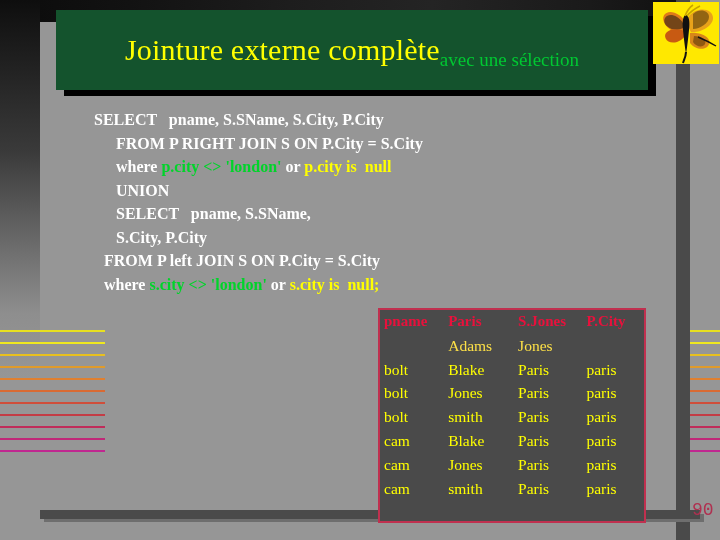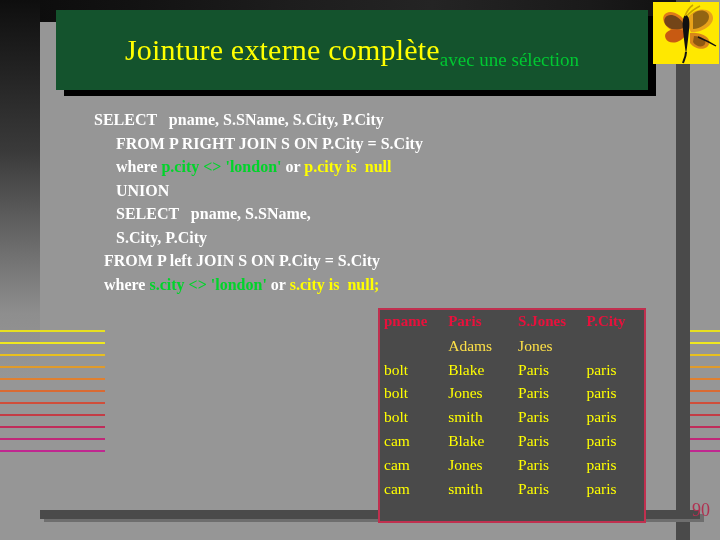--- a/index.html
+++ b/index.html
@@ -98,21 +98,21 @@
   tr.row-green td{color:#fde047;}
   tr.row-yellow td{color:#ffff00;}
   .c-pname{width:62px;}
   .c-sname{width:70px;}
   .c-scity{width:66px;}
   .c-pcity{width:60px;margin-top:16px;}
 
   
   .page-num{
     position:absolute;left:692px;top:500px;
-    color:#b03050;font-size:18px;font-family:Liberation Serif, serif;
+    color:#b03050;font-size:18px;font-family:Liberation Mono, monospace;
   }
 </style>
 </head>
 <body>
 
 <div id="slide">
 
   <div class="bg-black-top"></div>
   <div class="bg-body"></div>
   <div class="bg-left-dark"></div>

